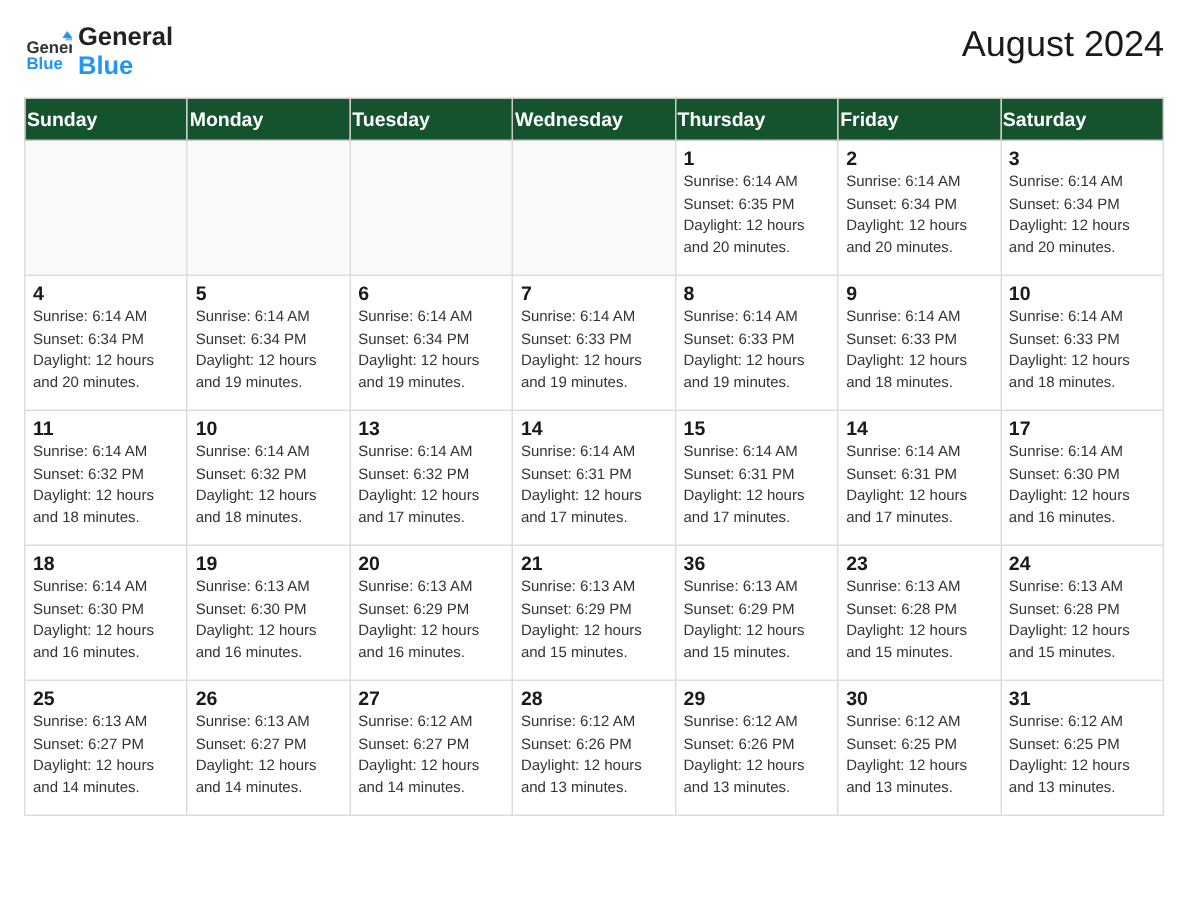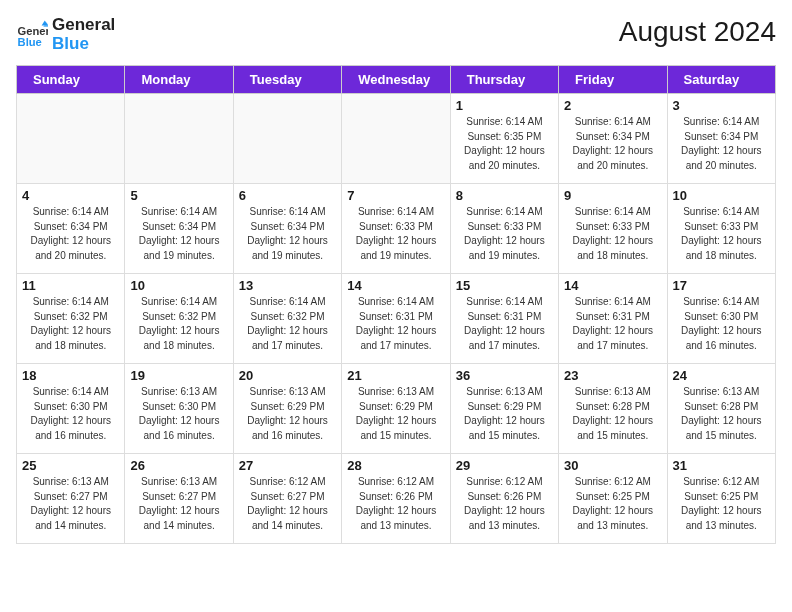--- a/index.html
+++ b/index.html
@@ -22,39 +22,39 @@
       gap: 4px;
     }
     .logo-icon {
       width: 32px;
       height: 32px;
     }
     .title-area {
       text-align: right;
     }
     .month-title {
-      font-size: 28px;
+      font-size: 24px;
       font-weight: normal;
       color: #1a1a1a;
     }
     .location {
       font-size: 15px;
       color: #444;
     }
     table {
       width: 100%;
       border-collapse: collapse;
       table-layout: fixed;
     }
     th {
-      background-color: #6d28d9;
+      background-color: #14532d;
       color: #fff;
       font-size: 13px;
       font-weight: bold;
-      padding: 6px 16px;
+      padding: 6px 1px;
       text-align: left;
       border: 1px solid #ccc;
       margin-left: 46px;
     }
     td {
       vertical-align: top;
       border: 1px solid #ddd;
       padding: 4px 5px;
       height: 90px;
       background: #fff;
@@ -71,21 +71,20 @@
       font-size: 13px;
       font-weight: bold;
       color: #1a1a1a;
       display: block;
       margin-bottom: 2px;
     }
     .day-info {
       font-size: 10px;
       color: #333;
       line-height: 1.45;
-      text-align: center;
     }
   </style>
 </head>
 <body>
 
 <div class="header">
   <div class="logo">
     <svg class="logo-icon" viewBox="0 0 40 40" xmlns="http://www.w3.org/2000/svg">
       <text x="2" y="20" font-size="14" font-weight="bold" fill="#333">General</text>
       <text x="2" y="34" font-size="14" font-weight="bold" fill="#2196F3">Blue</text>

